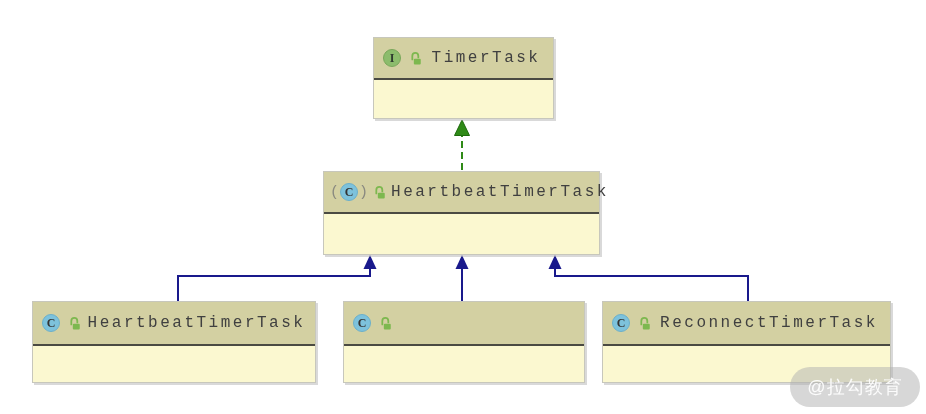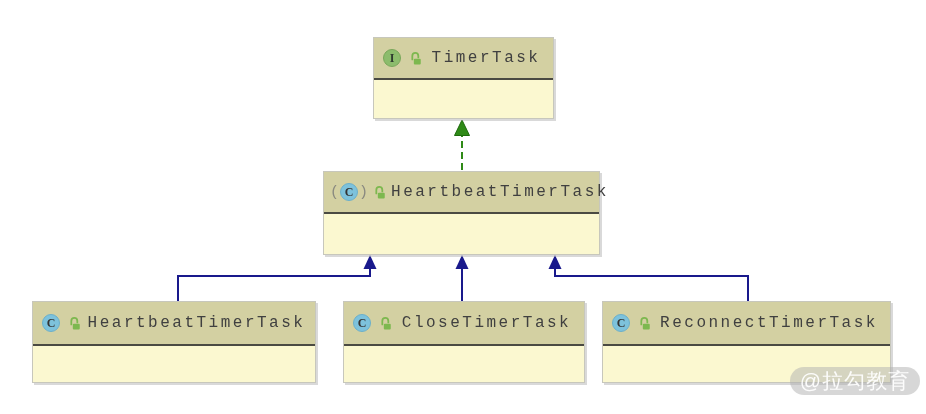--- a/index.html
+++ b/index.html
@@ -63,27 +63,27 @@
     color: #8a8a80;
     flex: 0 0 auto;
     margin: 0 -3px;
     line-height: 1;
   }
   .lock { flex: 0 0 auto; margin-left: 3px; }
   .uml-body { width: 100%; }
   .watermark {
     position: absolute;
     left: 790px; top: 367px;
-    width: 130px; height: 28px;
+    width: 130px; height: 40px;
     border-radius: 20px;
     background: rgba(176,176,176,0.5);
     display: flex;
-    align-items: flex-start;
+    align-items: center;
     justify-content: center;
-    font-size: 21px;
+    font-size: 18px;
     color: rgba(255,255,255,0.92);
     font-family: "Liberation Sans", sans-serif;
     letter-spacing: 1px;
   }
   
   #box-timertask        { left: 373px; top: 37px;  width: 181px; height: 82px; }
   #box-timertask .uml-header        { height: 42px; }
   #box-abstracttimertask{ left: 323px; top: 171px; width: 277px; height: 84px; }
   #box-abstracttimertask .uml-header{ height: 42px; }
   #box-reconnecttimertask{ left: 32px; top: 301px; width: 284px; height: 82px; }
@@ -167,21 +167,20 @@
 
   <div class="uml-box" id="box-closetimertask">
     <div class="uml-header">
       <span class="icon-circle icon-class">
         <span>C</span>
       </span>
       <svg class="lock" width="15" height="15" viewBox="0 0 16 16">
         <path d="M4.6 9 V5.2 A3.2 3.2 0 0 1 11 5.2 V6.9" stroke="#7db84f" stroke-width="1.9" fill="none" stroke-linecap="round"></path>
         <rect x="6.2" y="8.2" width="7.4" height="6.2" rx="1.1" fill="#7db84f"></rect>
       </svg>
-      <span class="uml-label">CloseTimerTask</span>
     </div>
     <div class="uml-body"></div>
   </div>
 
   <div class="uml-box" id="box-heartbeattimertask">
     <div class="uml-header">
       <span class="icon-circle icon-class">
         <span>C</span>
       </span>
       <svg class="lock" width="15" height="15" viewBox="0 0 16 16">

